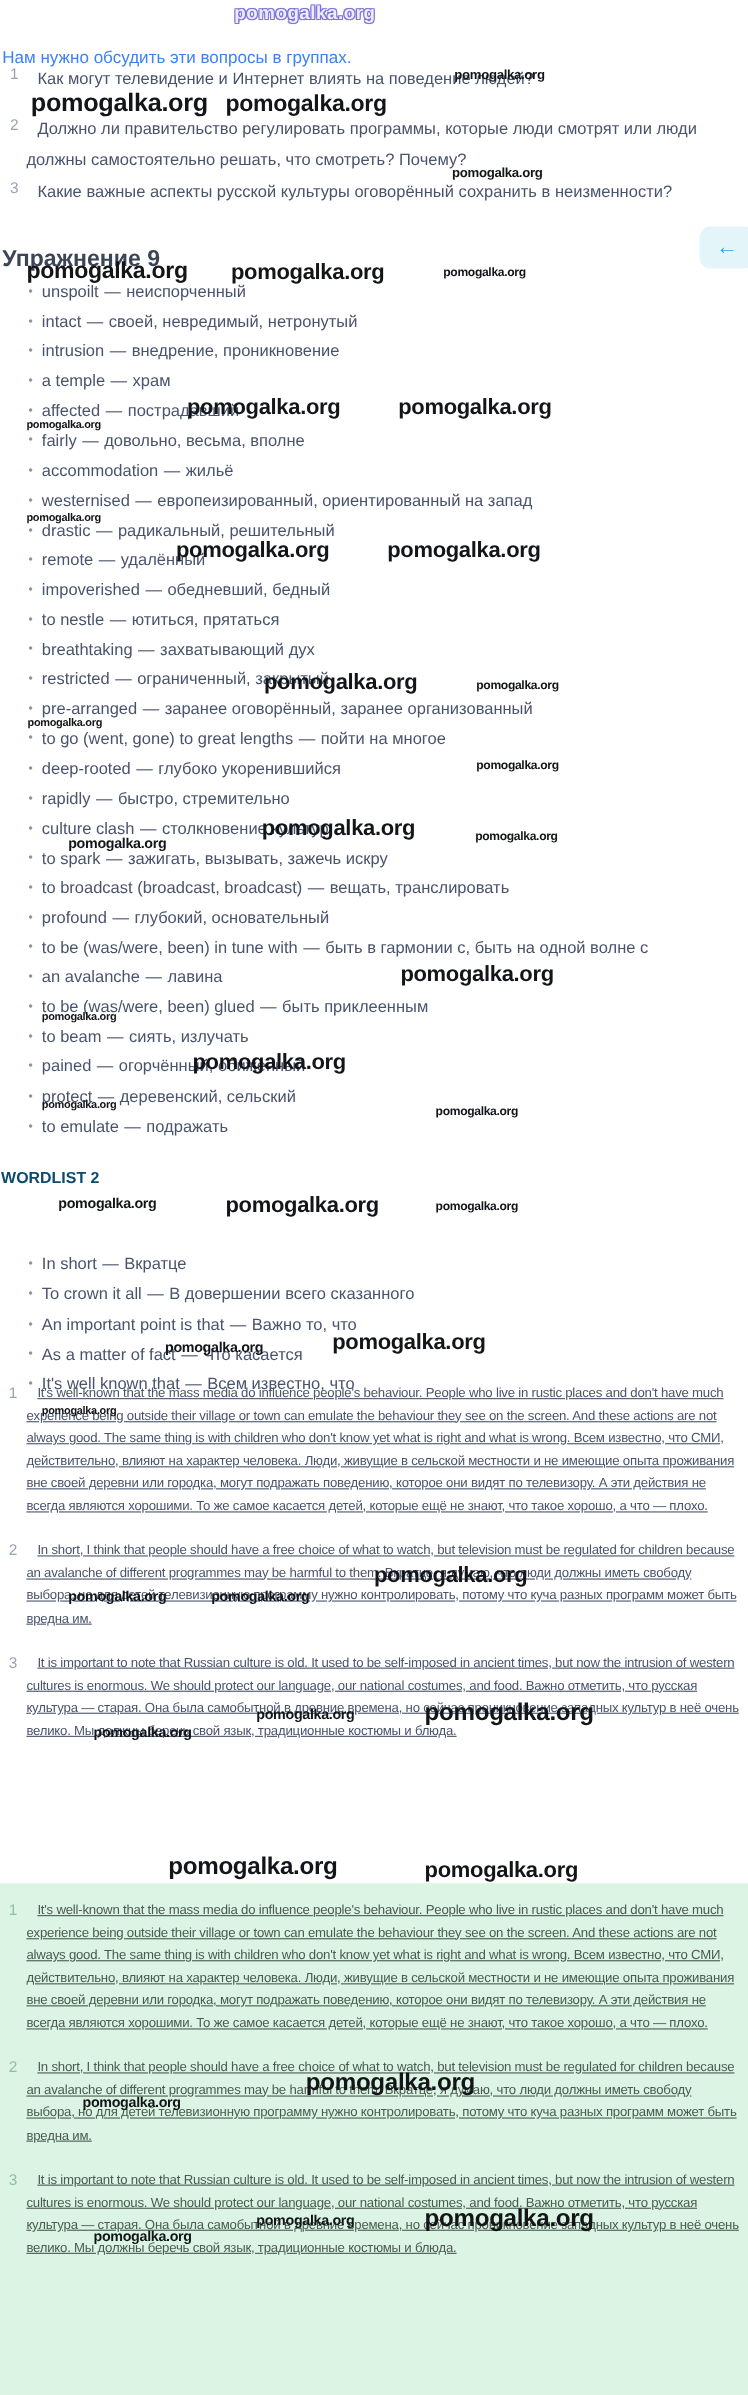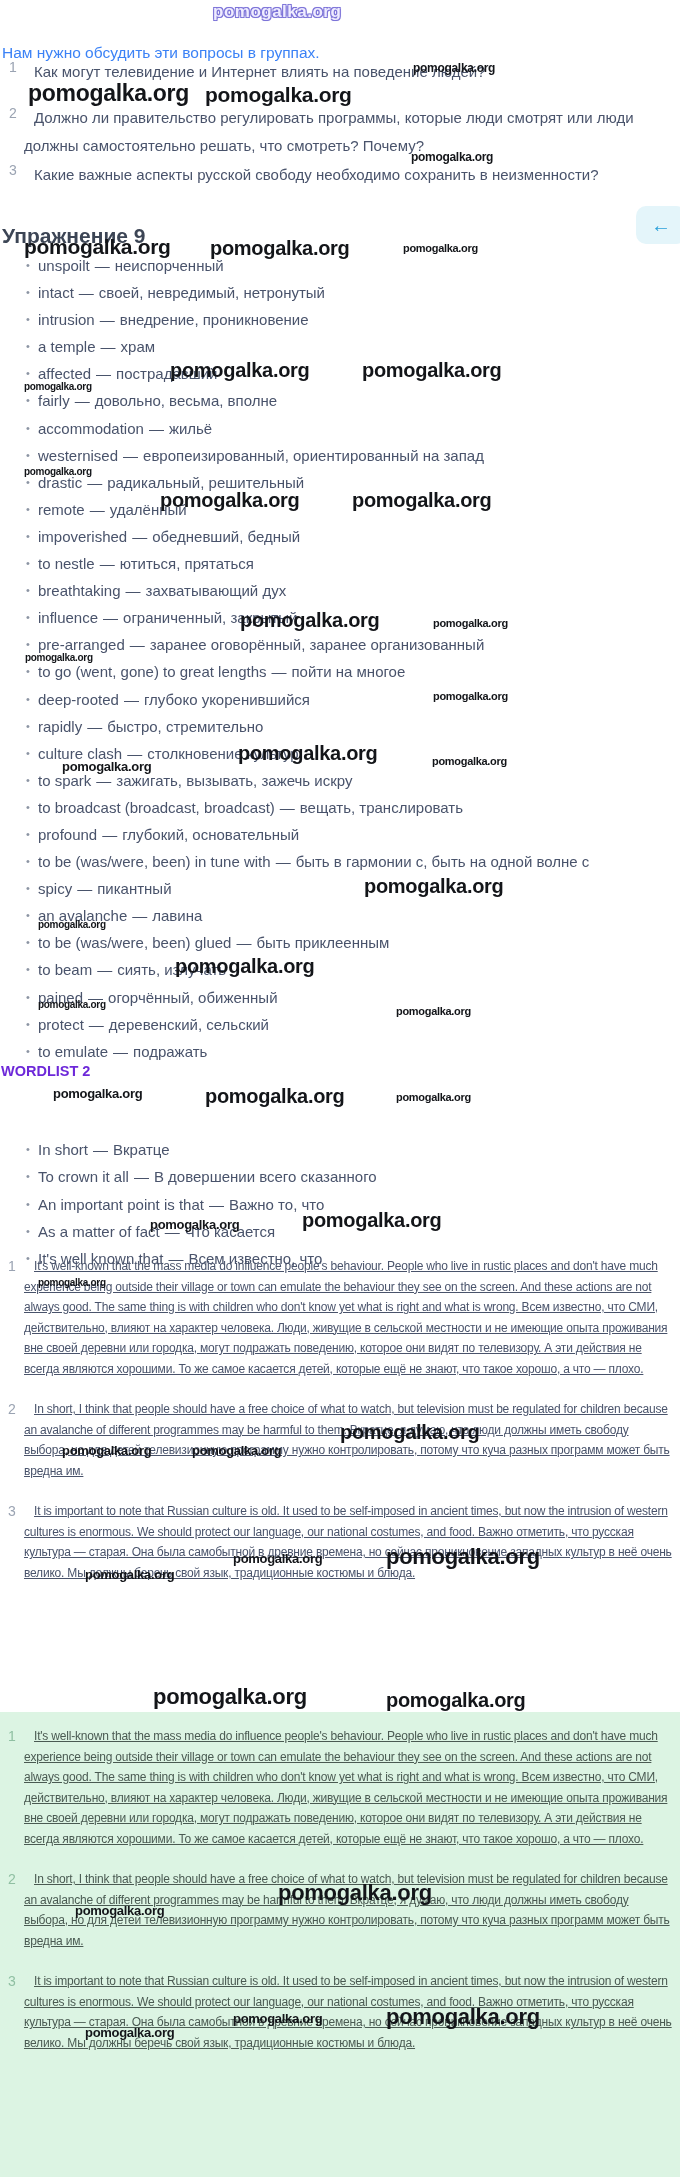--- a/index.html
+++ b/index.html
@@ -25,21 +25,21 @@
   .back-btn{position:absolute;top:206px;right:-6px;width:50px;height:38px;background:#e4f5fa;
             border:none;border-radius:10px;display:flex;align-items:center;justify-content:center;cursor:pointer;}
   .back-arrow{color:#2aa0da;font-size:20px;line-height:1;}
   
   .vocab{position:absolute;left:0;right:0;list-style:none;margin:0;padding:0;}
   .vocab-main{top:252px;}
   .vocab li{position:relative;height:27.1px;line-height:27.1px;padding-left:38px;
             white-space:nowrap;font-size:15px;color:#49536b;}
   .vocab li::before{content:"•";position:absolute;left:26px;top:0;color:#8b94a3;font-size:11px;}
   .v-sep{display:inline-block;margin:0 5px;}
-  .wordlist-title{position:absolute;top:1063px;left:1px;margin:0;font-size:14.5px;font-weight:700;color:#6d28d9;}
+  .wordlist-title{position:absolute;top:1063px;left:1px;margin:0;font-size:14.5px;font-weight:700;color:#0c4a6e;}
   .vocab-wordlist{top:1136px;}
   .vocab-wordlist li{height:27.3px;line-height:27.3px;}
   
   .answers{list-style:none;margin:0;padding:0;}
   .answers-white{position:absolute;top:1256px;left:0;right:8px;}
   .answer{position:relative;padding-left:24px;margin-bottom:20px;}
   .a-num{position:absolute;left:8px;top:2px;color:#9aa3b2;font-size:14px;}
   .a-text{margin:0;font-size:12px;line-height:20.5px;letter-spacing:-0.2px;
           text-indent:10px;color:#49536b;text-decoration:underline;}
   
@@ -64,21 +64,21 @@
         <p class="q-text">Как могут телевидение и Интернет влиять на поведение людей?</p>
       </li>
 
       <li>
         <span class="q-num">2</span>
         <p class="q-text">Должно ли правительство регулировать программы, которые люди смотрят или люди должны самостоятельно решать, что смотреть? Почему?</p>
       </li>
 
       <li>
         <span class="q-num">3</span>
-        <p class="q-text">Какие важные аспекты русской свободу необходимо сохранить в неизменности?</p>
+        <p class="q-text">Какие важные аспекты русской культуры оговорённый сохранить в неизменности?</p>
       </li>
     </ol>
 
   <h1 class="ex-title">Упражнение 9</h1>
   <button class="back-btn">
     <span class="back-arrow">←</span>
   </button>
 
   <ul class="vocab vocab-main">
 
@@ -101,41 +101,40 @@
       <li><span class="v-en">drastic</span><span class="v-sep">—</span><span class="v-ru">радикальный, решительный</span></li>
 
       <li><span class="v-en">remote</span><span class="v-sep">—</span><span class="v-ru">удалённый</span></li>
 
       <li><span class="v-en">impoverished</span><span class="v-sep">—</span><span class="v-ru">обедневший, бедный</span></li>
 
       <li><span class="v-en">to nestle</span><span class="v-sep">—</span><span class="v-ru">ютиться, прятаться</span></li>
 
       <li><span class="v-en">breathtaking</span><span class="v-sep">—</span><span class="v-ru">захватывающий дух</span></li>
 
-      <li><span class="v-en">influence</span><span class="v-sep">—</span><span class="v-ru">ограниченный, закрытый</span></li>
+      <li><span class="v-en">restricted</span><span class="v-sep">—</span><span class="v-ru">ограниченный, закрытый</span></li>
 
       <li><span class="v-en">pre-arranged</span><span class="v-sep">—</span><span class="v-ru">заранее оговорённый, заранее организованный</span></li>
 
       <li><span class="v-en">to go (went, gone) to great lengths</span><span class="v-sep">—</span><span class="v-ru">пойти на многое</span></li>
 
       <li><span class="v-en">deep-rooted</span><span class="v-sep">—</span><span class="v-ru">глубоко укоренившийся</span></li>
 
       <li><span class="v-en">rapidly</span><span class="v-sep">—</span><span class="v-ru">быстро, стремительно</span></li>
 
       <li><span class="v-en">culture clash</span><span class="v-sep">—</span><span class="v-ru">столкновение культур</span></li>
 
       <li><span class="v-en">to spark</span><span class="v-sep">—</span><span class="v-ru">зажигать, вызывать, зажечь искру</span></li>
 
       <li><span class="v-en">to broadcast (broadcast, broadcast)</span><span class="v-sep">—</span><span class="v-ru">вещать, транслировать</span></li>
 
       <li><span class="v-en">profound</span><span class="v-sep">—</span><span class="v-ru">глубокий, основательный</span></li>
 
       <li><span class="v-en">to be (was/were, been) in tune with</span><span class="v-sep">—</span><span class="v-ru">быть в гармонии с, быть на одной волне с</span></li>
 
-      <li><span class="v-en">spicy</span><span class="v-sep">—</span><span class="v-ru">пикантный</span></li>
 
       <li><span class="v-en">an avalanche</span><span class="v-sep">—</span><span class="v-ru">лавина</span></li>
 
       <li><span class="v-en">to be (was/were, been) glued</span><span class="v-sep">—</span><span class="v-ru">быть приклеенным</span></li>
 
       <li><span class="v-en">to beam</span><span class="v-sep">—</span><span class="v-ru">сиять, излучать</span></li>
 
       <li><span class="v-en">pained</span><span class="v-sep">—</span><span class="v-ru">огорчённый, обиженный</span></li>
 
       <li><span class="v-en">protect</span><span class="v-sep">—</span><span class="v-ru">деревенский, сельский</span></li>

